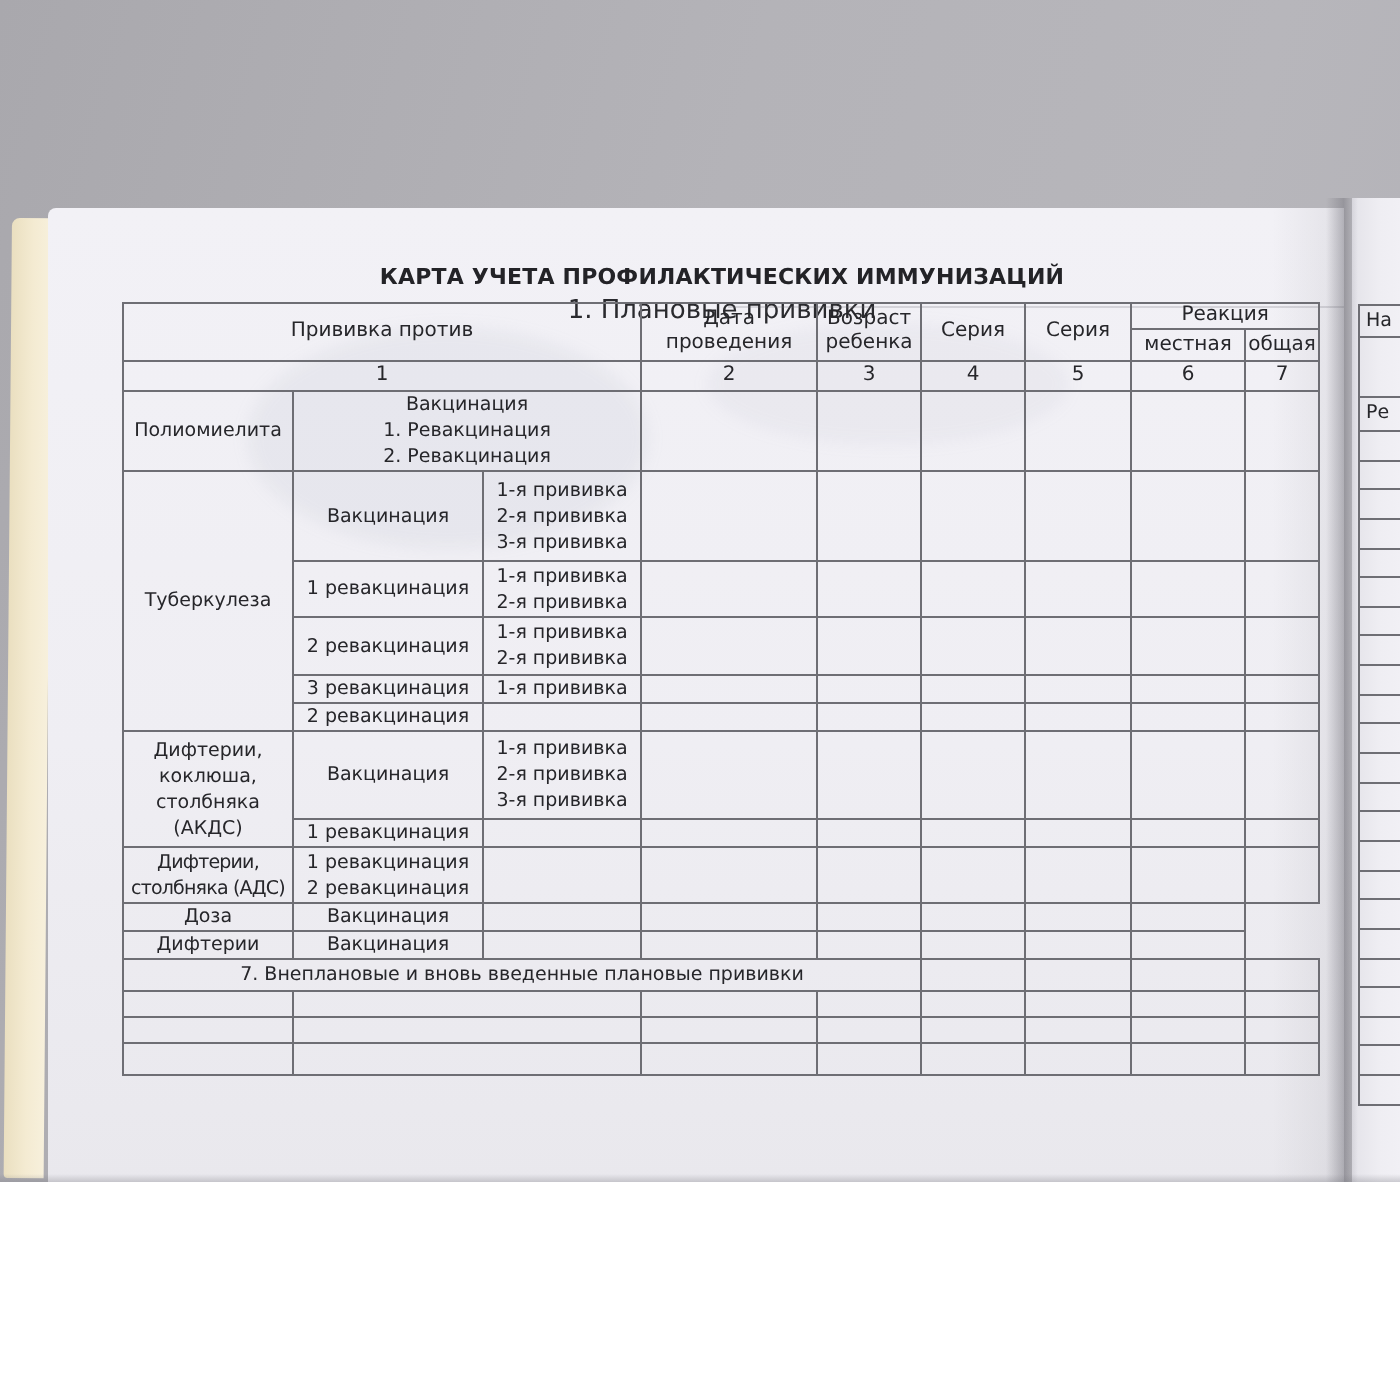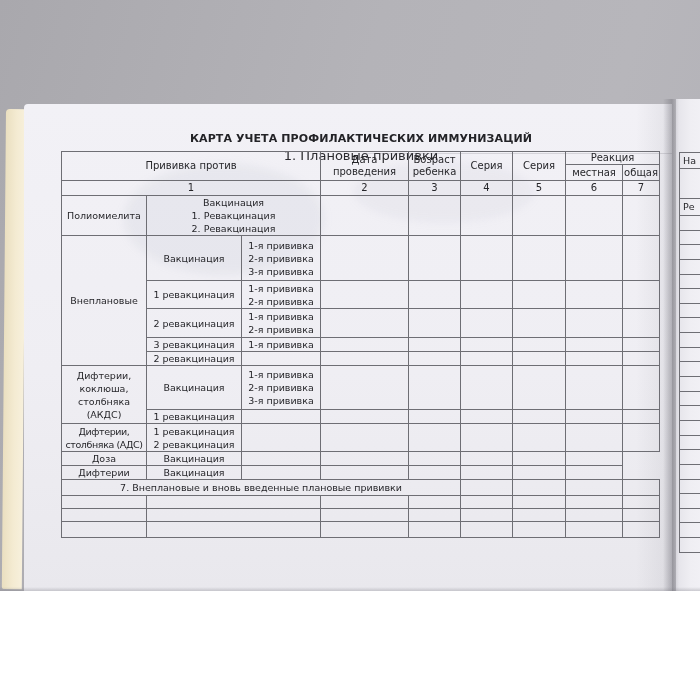--- a/index.html
+++ b/index.html
@@ -102,21 +102,21 @@
 1. Ревакцинация
 2. Ревакцинация</td>
               <td></td>
               <td></td>
               <td></td>
               <td></td>
               <td></td>
               <td></td>
             </tr>
             <tr style="height: 45px;">
-              <td rowspan="5" class="lbl">Внеплановые</td>
+              <td rowspan="5" class="lbl">Туберкулеза</td>
               <td class="lbl vtop">Вакцинация</td>
               <td class="lbl pre">1-я прививка
 2-я прививка
 3-я прививка</td>
               <td></td>
               <td></td>
               <td></td>
               <td></td>
               <td></td>
               <td></td>

